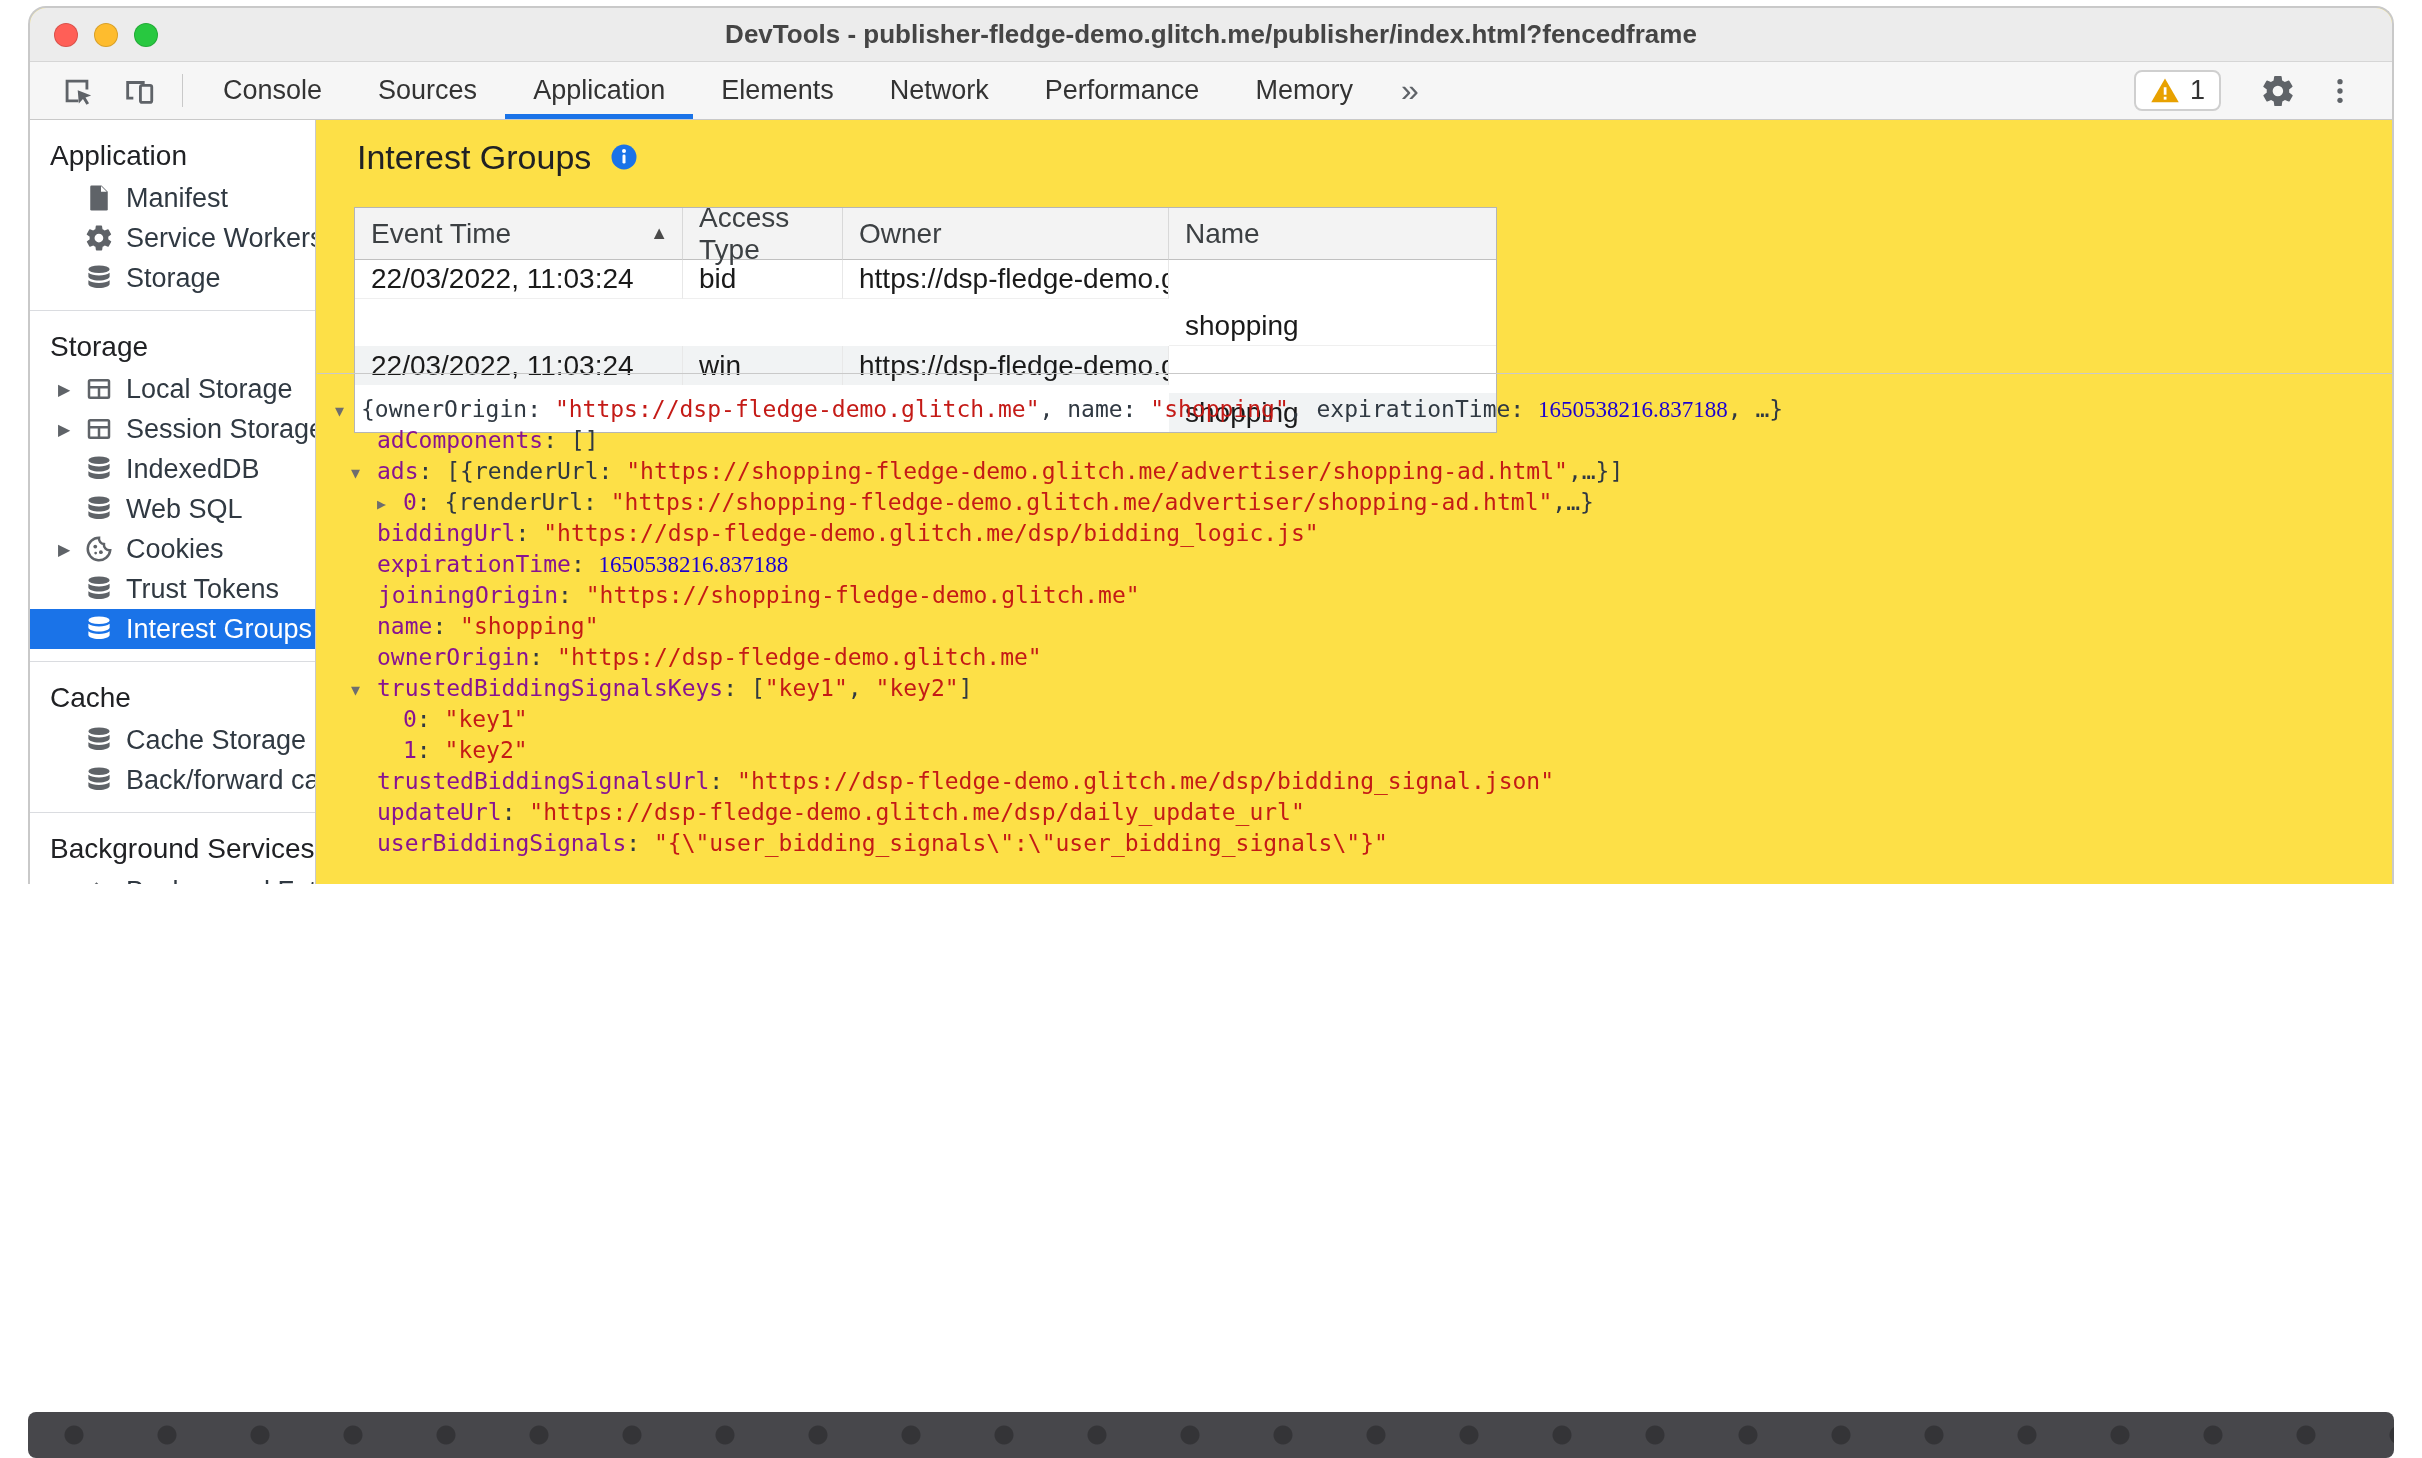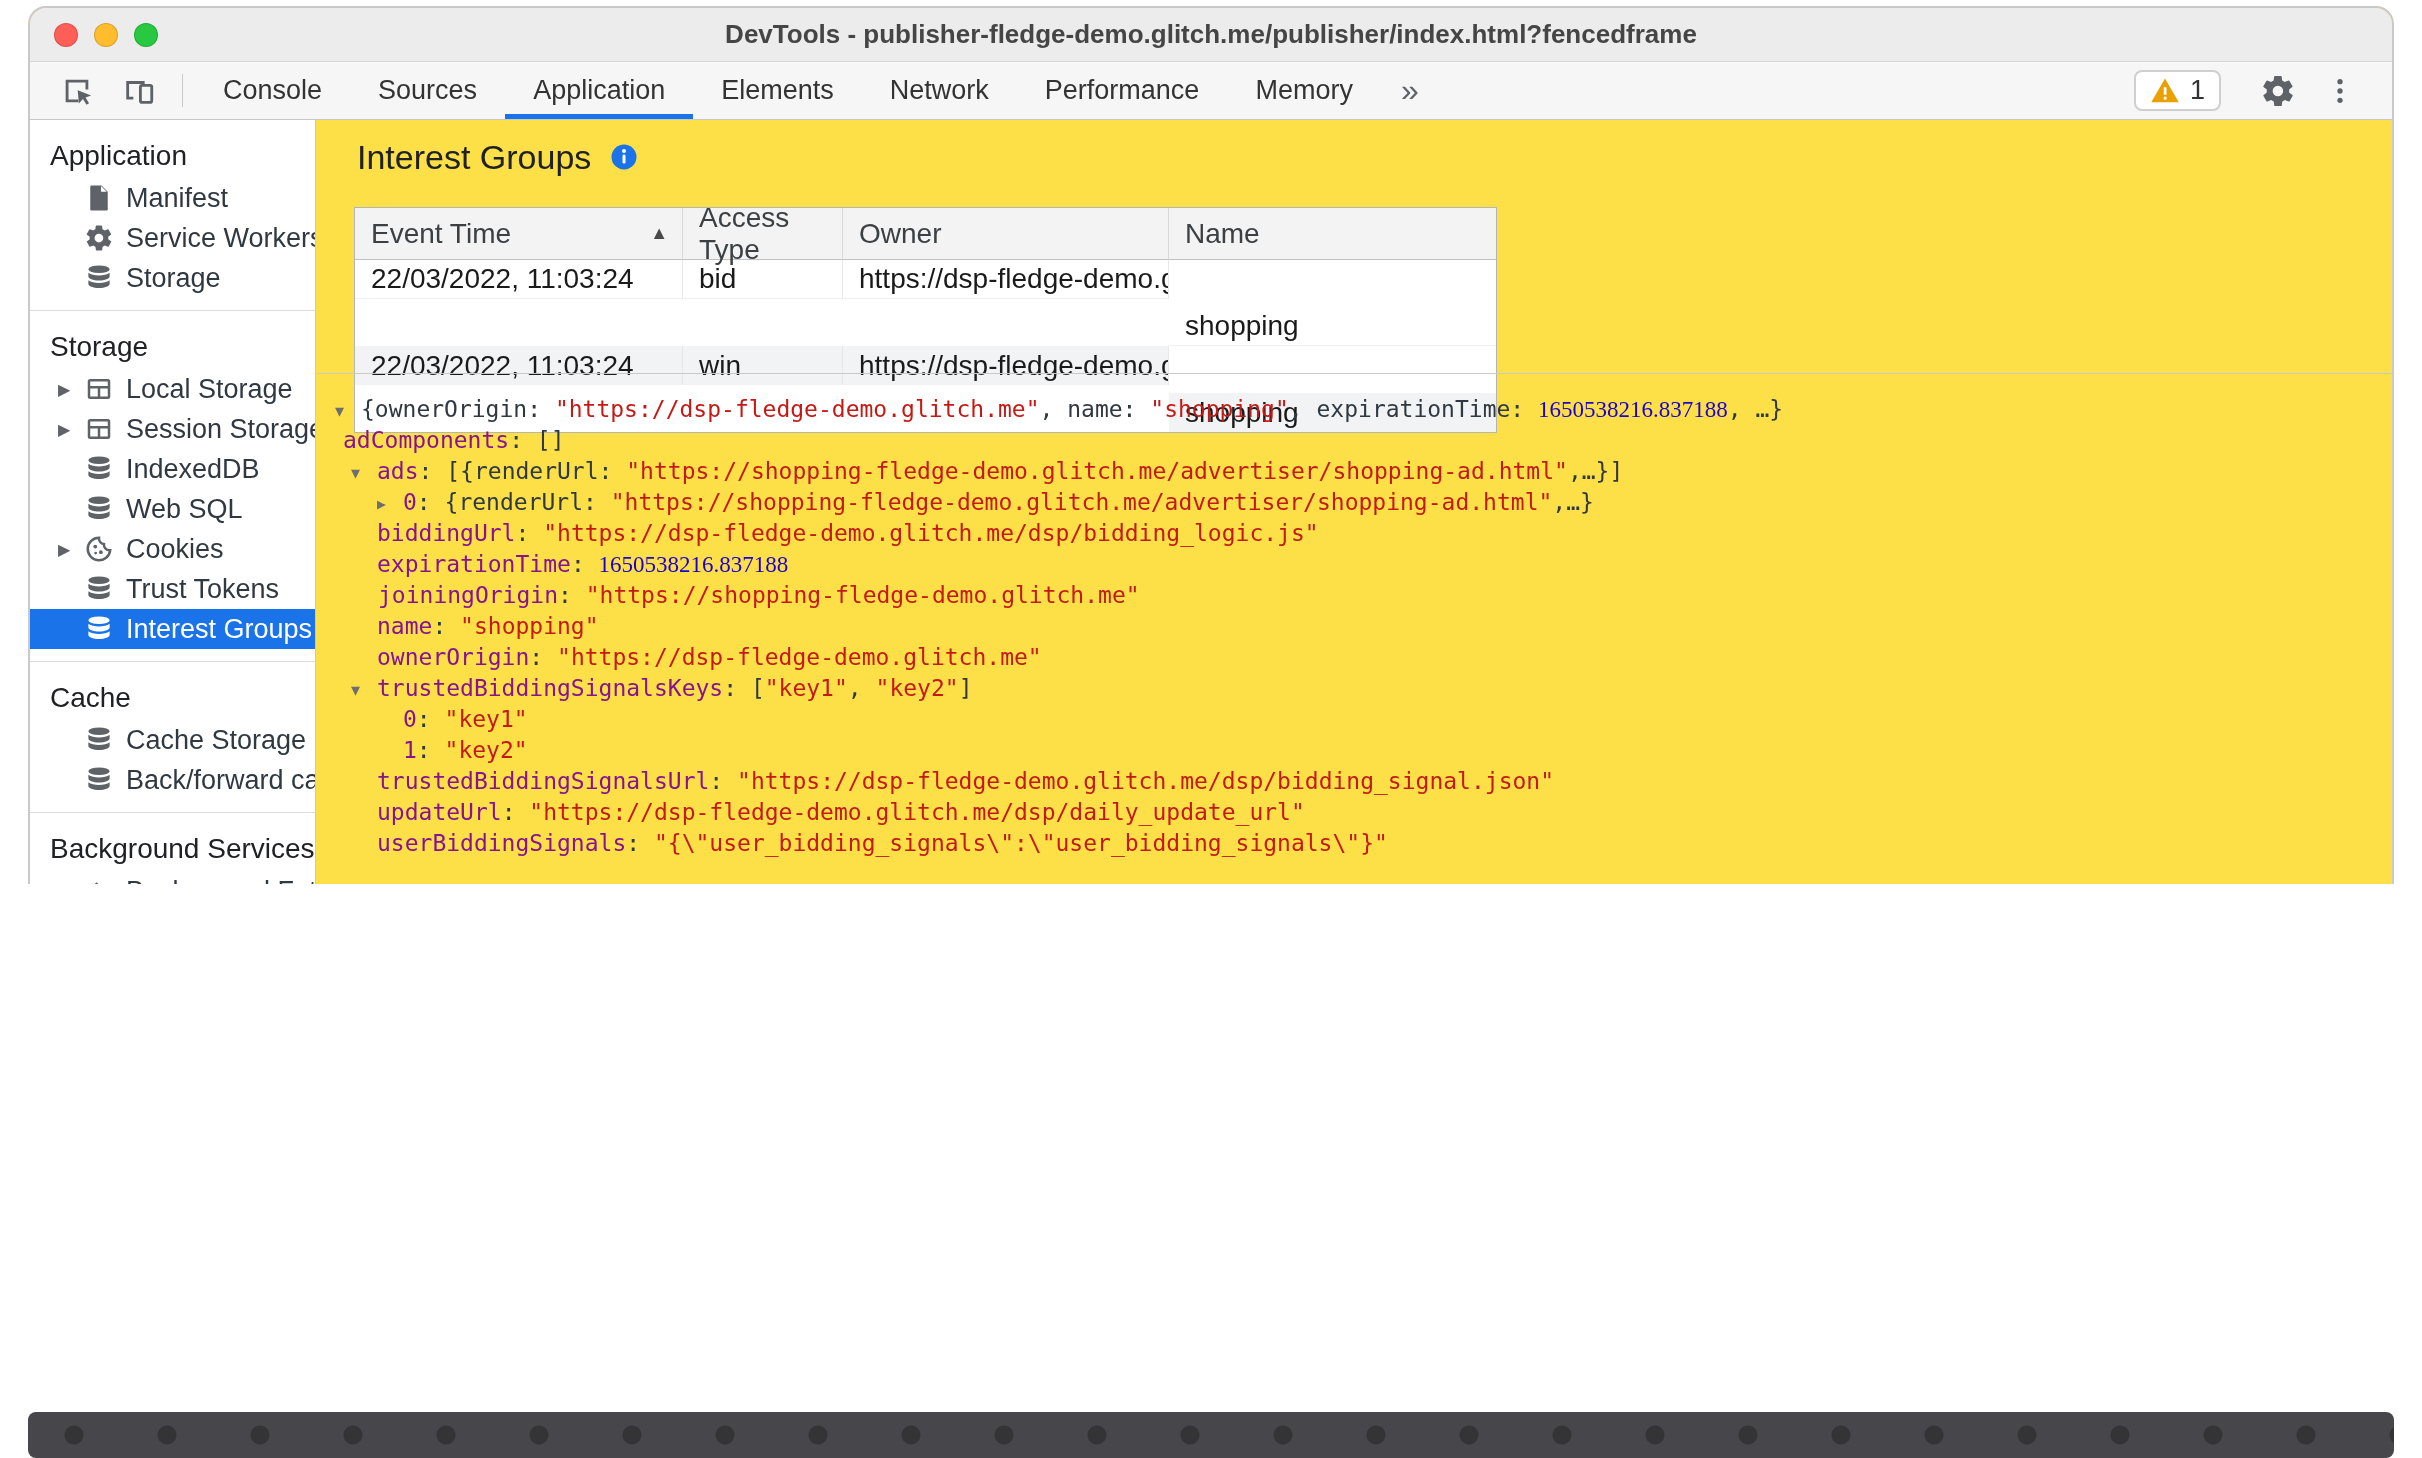--- a/index.html
+++ b/index.html
@@ -350,21 +350,21 @@
           <div class="td">win</div>
           <div class="td">https://dsp-fledge-demo.gl…</div>
           <div class="td no-r">shopping</div>
         </div>
       </div>
 
       <div class="divider"></div>
 
       <div class="tree">
           <div class="tree-line" style="padding-left: 18px;"><span class="tree-arrow">▼</span><span class="seg-plain">{ownerOrigin: </span><span class="seg-str">"https://dsp-fledge-demo.glitch.me"</span><span class="seg-plain">, name: </span><span class="seg-str">"shopping"</span><span class="seg-plain">, expirationTime: </span><span class="seg-num">1650538216.837188</span><span class="seg-plain">, …}</span></div>
-          <div class="tree-line" style=""><span class="tree-arrow"></span><span class="seg-key">adComponents</span><span class="seg-plain">: []</span></div>
+          <div class="tree-line" style="padding-left: 34px;"><span class="tree-arrow"></span><span class="seg-key">adComponents</span><span class="seg-plain">: []</span></div>
           <div class="tree-line" style="padding-left: 34px;"><span class="tree-arrow">▼</span><span class="seg-key">ads</span><span class="seg-plain">: [{renderUrl: </span><span class="seg-str">"https://shopping-fledge-demo.glitch.me/advertiser/shopping-ad.html"</span><span class="seg-plain">,…}]</span></div>
           <div class="tree-line" style="padding-left: 60px;"><span class="tree-arrow">▶</span><span class="seg-key">0</span><span class="seg-plain">: {renderUrl: </span><span class="seg-str">"https://shopping-fledge-demo.glitch.me/advertiser/shopping-ad.html"</span><span class="seg-plain">,…}</span></div>
           <div class="tree-line" style="padding-left: 34px;"><span class="tree-arrow"></span><span class="seg-key">biddingUrl</span><span class="seg-plain">: </span><span class="seg-str">"https://dsp-fledge-demo.glitch.me/dsp/bidding_logic.js"</span></div>
           <div class="tree-line" style="padding-left: 34px;"><span class="tree-arrow"></span><span class="seg-key">expirationTime</span><span class="seg-plain">: </span><span class="seg-num">1650538216.837188</span></div>
           <div class="tree-line" style="padding-left: 35px;"><span class="tree-arrow"></span><span class="seg-key">joiningOrigin</span><span class="seg-plain">: </span><span class="seg-str">"https://shopping-fledge-demo.glitch.me"</span></div>
           <div class="tree-line" style="padding-left: 34px;"><span class="tree-arrow"></span><span class="seg-key">name</span><span class="seg-plain">: </span><span class="seg-str">"shopping"</span></div>
           <div class="tree-line" style="padding-left: 34px;"><span class="tree-arrow"></span><span class="seg-key">ownerOrigin</span><span class="seg-plain">: </span><span class="seg-str">"https://dsp-fledge-demo.glitch.me"</span></div>
           <div class="tree-line" style="padding-left: 34px;"><span class="tree-arrow">▼</span><span class="seg-key">trustedBiddingSignalsKeys</span><span class="seg-plain">: [</span><span class="seg-str">"key1"</span><span class="seg-plain">, </span><span class="seg-str">"key2"</span><span class="seg-plain">]</span></div>
           <div class="tree-line" style="padding-left: 60px;"><span class="tree-arrow"></span><span class="seg-key">0</span><span class="seg-plain">: </span><span class="seg-str">"key1"</span></div>
           <div class="tree-line" style="padding-left: 60px;"><span class="tree-arrow"></span><span class="seg-key">1</span><span class="seg-plain">: </span><span class="seg-str">"key2"</span></div>

